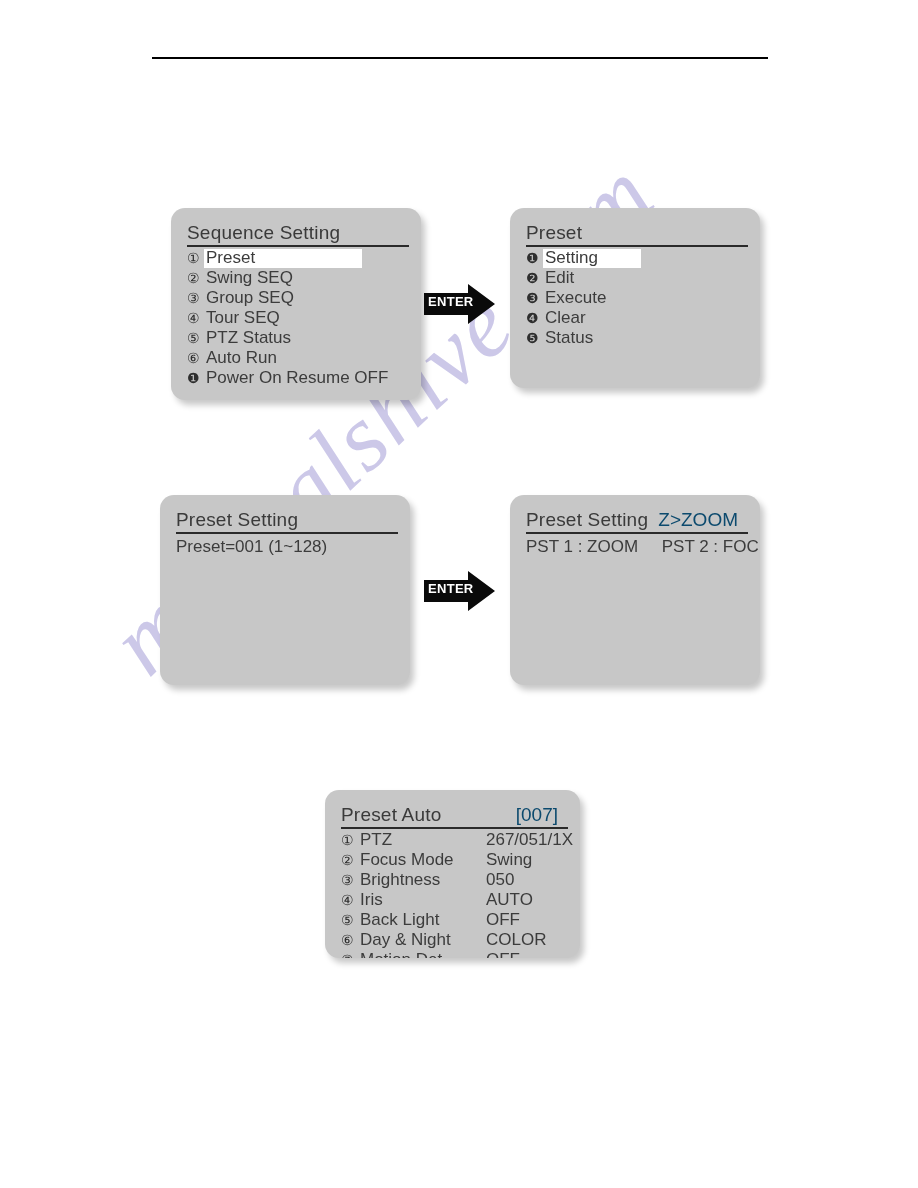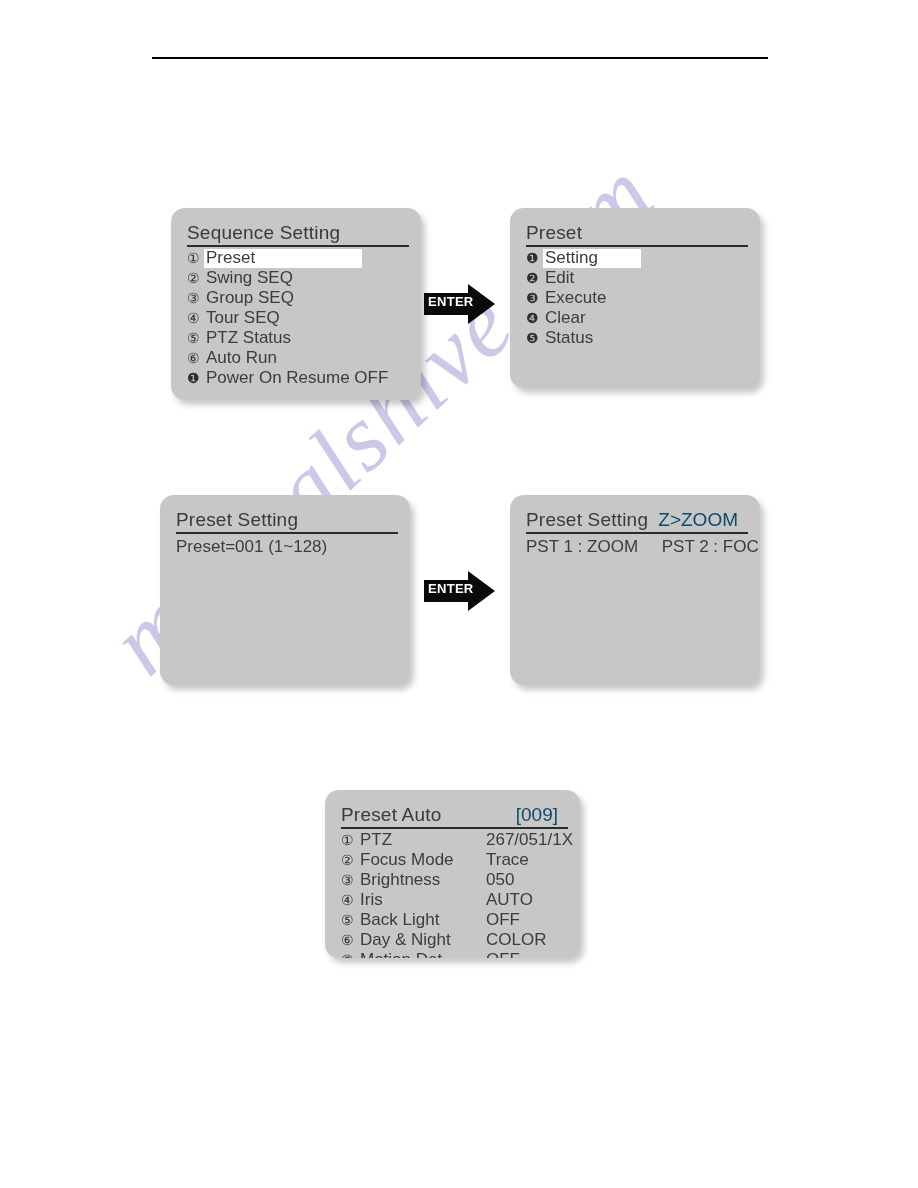--- a/index.html
+++ b/index.html
@@ -266,32 +266,32 @@
       <span class="osd-title-right">Z&gt;ZOOM</span>
     </div>
     <div class="osd-text">PST 1 : ZOOM     PST 2 : FOCUS</div>
   </div>
 </div>
 
 <div class="osd" id="panel-4" style="left:325px; top:790px; width:255px; height:168px;">
   <div class="osd-inner">
     <div class="osd-title-row">
       <span class="osd-title">Preset Auto</span>
-      <span class="osd-title-right">[009]</span>
+      <span class="osd-title-right">[007]</span>
     </div>
     <div class="osd-list">
         <div class="osd-row">
           <span class="row-bullet">①</span>
           <span class="row-label">PTZ</span>
           <span class="row-value">267/051/1X</span>
         </div>
         <div class="osd-row">
           <span class="row-bullet">②</span>
           <span class="row-label">Focus Mode</span>
-          <span class="row-value">Trace</span>
+          <span class="row-value">Swing</span>
         </div>
         <div class="osd-row">
           <span class="row-bullet">③</span>
           <span class="row-label">Brightness</span>
           <span class="row-value">050</span>
         </div>
         <div class="osd-row">
           <span class="row-bullet">④</span>
           <span class="row-label">Iris</span>
           <span class="row-value">AUTO</span>

